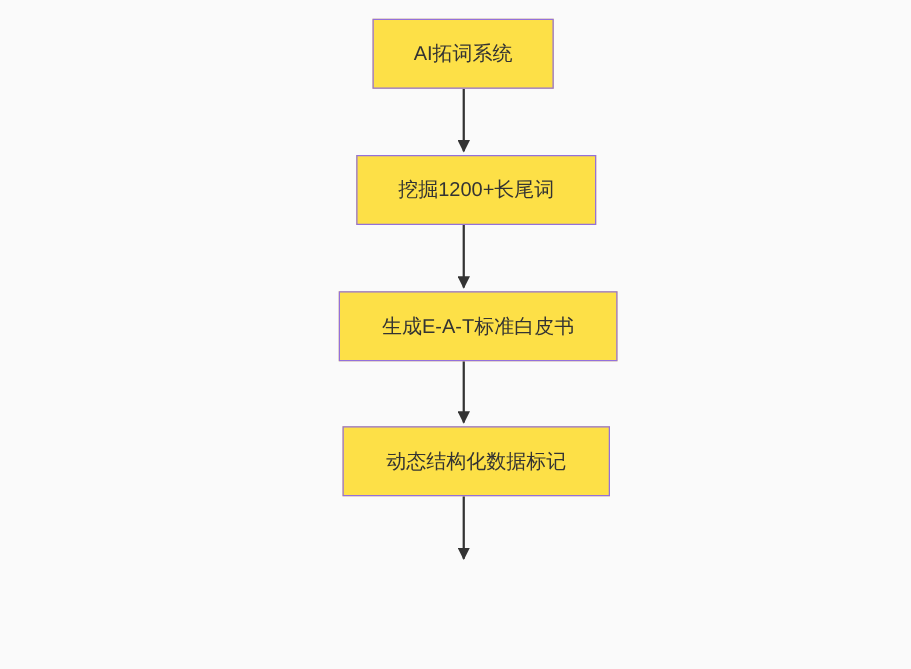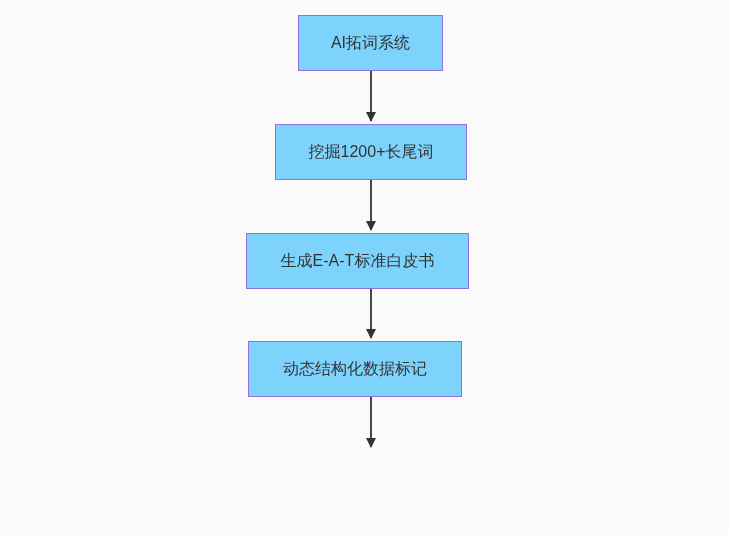--- a/index.html
+++ b/index.html
@@ -11,34 +11,34 @@
   .canvas {
     position: relative;
     width: 729px;
     height: 535px;
     background: #fafafa;
     overflow: hidden;
   }
   .flow-node {
     position: absolute;
     height: 54px;
-    background: #7dd3fc;
+    background: #fde047;
     border: 1px solid #9370DB;
     display: flex;
     align-items: center;
     justify-content: center;
     font-size: 16px;
     color: #333333;
     white-space: nowrap;
     box-sizing: content-box;
   }
   .node-1 { left: 298px; top: 15px;  width: 143px; }
-  .node-2 { left: 275px; top: 124px; width: 190px; }
-  .node-3 { left: 246px; top: 233px; width: 221px; }
-  .node-4 { left: 248px; top: 341px; width: 212px; }
+  .node-2 { left: 285px; top: 124px; width: 190px; }
+  .node-3 { left: 271px; top: 233px; width: 221px; }
+  .node-4 { left: 274px; top: 341px; width: 212px; }
   .node-5 { left: 253px; top: 450px; width: 233px; }
   .edges-layer {
     position: absolute;
     left: 0; top: 0;
     width: 729px;
     height: 535px;
     pointer-events: none;
   }
 </style>
 </head>

